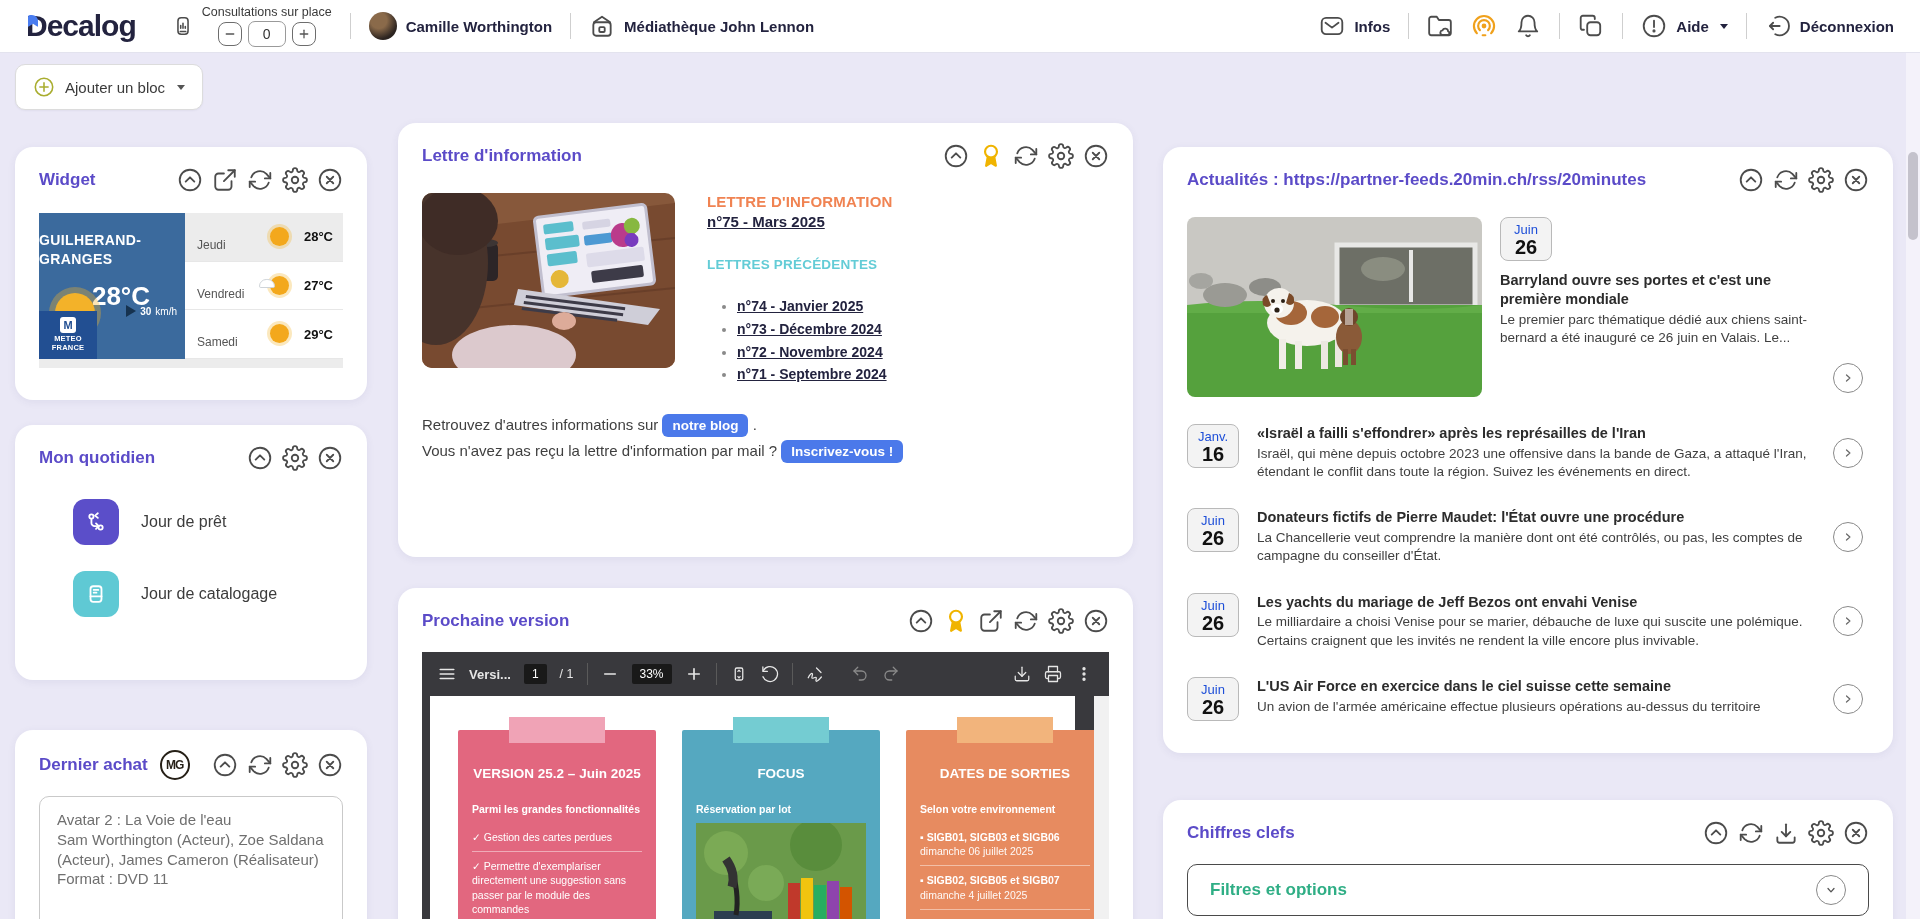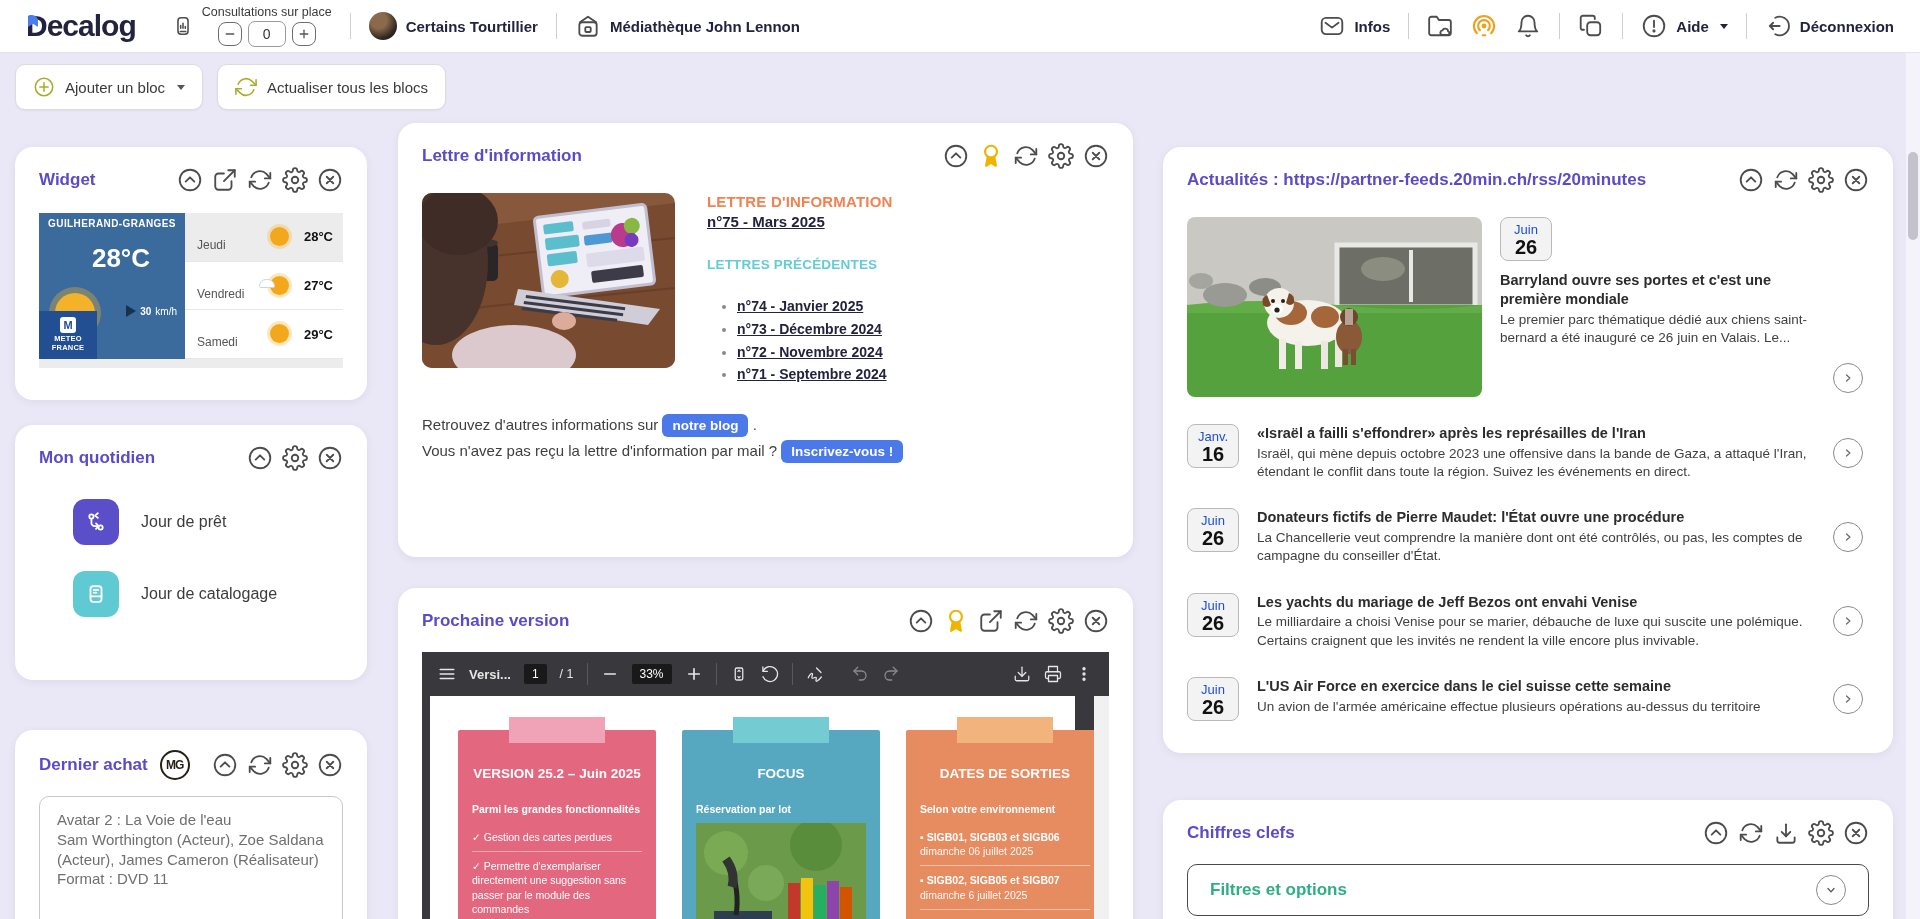--- a/index.html
+++ b/index.html
@@ -57,21 +57,21 @@
   #quotidien-card{ left:15px;  top:425px; width:352px; height:255px; }
   #achat-card    { left:15px;  top:730px; width:352px; height:245px; }
   #newsletter-card{ left:398px; top:123px; width:735px; height:434px; }
   #version-card  { left:398px; top:588px; width:735px; height:400px; }
   #news-card     { left:1163px; top:147px; width:730px; height:606px; }
   #chiffres-card { left:1163px; top:800px; width:730px; height:160px; }
 
   
   .weather { display:flex; margin-top:20px; width:304px; }
   .wx-left { position:relative; width:146px; height:146px; background:#3b6a9d; color:#fff; flex:none; }
-  .wx-city { text-align:center; font-weight:bold; font-size:10px; letter-spacing:.4px; padding-top:4px; line-height:1.35; }
+  .wx-city { text-align:left; font-weight:bold; font-size:14px; letter-spacing:.4px; padding-top:18px; line-height:1.35; }
   .wx-temp { text-align:center; font-weight:bold; font-size:26px; margin-top:12px; padding-left:18px; }
   .wx-sun  { position:absolute; left:16px; bottom:26px; width:40px; height:40px; border-radius:50%;
              background:#f3b229; box-shadow:0 0 0 6px rgba(243,178,41,.35); }
   .wx-wind { position:absolute; right:8px; bottom:42px; display:flex; align-items:center; gap:4px;
              font-size:10px; font-weight:bold; }
   .wx-wind .arrow { width:0;height:0;border-top:6px solid transparent;border-bottom:6px solid transparent;
              border-left:10px solid #16324f; }
   .wx-wind .unit { font-weight:normal; }
   .wx-logo { position:absolute; left:0; bottom:0; width:58px; height:48px; background:#224f92;
              display:flex; flex-direction:column; align-items:center; justify-content:center; gap:2px; }
@@ -207,21 +207,21 @@
               </svg>
           </span>
         </div>
       </div>
     </div>
 
     <div class="sep"></div>
 
     <div class="tb-item">
       <span class="avatar"></span>
-      <span class="tb-name">Certains Tourtillier</span>
+      <span class="tb-name">Camille Worthington</span>
     </div>
 
     <div class="sep"></div>
 
     <div class="tb-item">
       <span class="hic">
         <svg class="ic lg" viewBox="0 0 24 24">
             <rect x="4" y="8.5" width="16" height="12.5" rx="2.5"></rect>
             <path d="M4.5 8.5L12 3.5l7.5 5"></path>
             <rect x="9.5" y="13" width="5" height="4.5" rx="1"></rect>
@@ -306,30 +306,20 @@
     <div class="abtn">
       <span class="hic olive">
         <svg class="ic" viewBox="0 0 24 24">
             <circle cx="12" cy="12" r="9.5"></circle>
             <line x1="7.5" y1="12" x2="16.5" y2="12"></line>
             <line x1="12" y1="7.5" x2="12" y2="16.5"></line>
           </svg>
       </span>
       <span>Ajouter un bloc</span>
       <span class="caret" style="border-top-color:#555"></span>
-    </div>
-    <div class="abtn">
-      <span class="hic olive">
-        <svg class="ic" viewBox="0 0 24 24">
-            <path d="M23 4v6h-6"></path>
-            <path d="M1 20v-6h6"></path>
-            <path d="M3.5 9a9 9 0 0 1 14.9-3.4L23 10M1 14l4.6 4.4A9 9 0 0 0 20.5 15"></path>
-          </svg>
-      </span>
-      <span>Actualiser tous les blocs</span>
     </div>
   </div>
 
   <div class="card" id="widget-card">
     <div class="chead">
       <span class="ctitle">Widget</span>
       <span class="cicons">
         <span class="hic">
             <svg class="ic lg" viewBox="0 0 24 24">
               <circle cx="12" cy="12" r="9.5"></circle>
@@ -764,21 +754,21 @@
           <span class="tape"></span>
           <div class="sl-title">DATES DE SORTIES</div>
           <div class="sl-sub">Selon votre environnement</div>
           <div class="sl-list">
             <div class="sl-li">
               <div class="sl-date-lbl">SIGB01, SIGB03 et SIGB06</div>
               <div class="sl-date">dimanche 06 juillet 2025</div>
             </div>
             <div class="sl-li">
               <div class="sl-date-lbl">SIGB02, SIGB05 et SIGB07</div>
-              <div class="sl-date">dimanche 6 juillet 2025</div>
+              <div class="sl-date">dimanche 4 juillet 2025</div>
             </div>
             <div class="sl-li">
               <div class="sl-date-lbl">SIGB04</div>
             </div>
           </div>
         </div>
       </div>
       <div class="pdf-scroll"></div>
     </div>
   </div>

